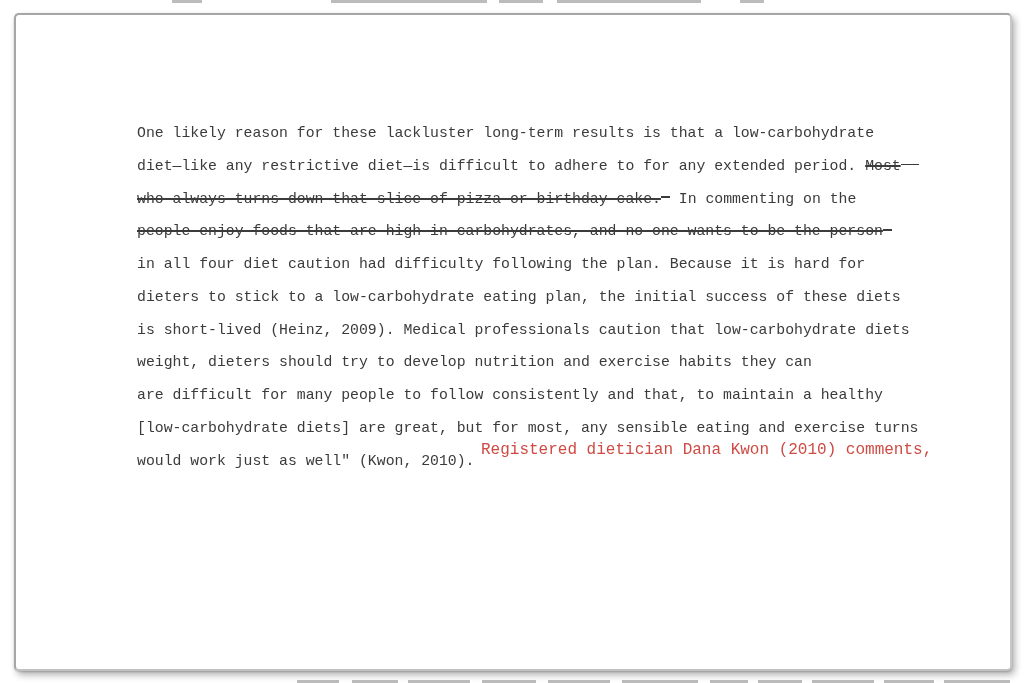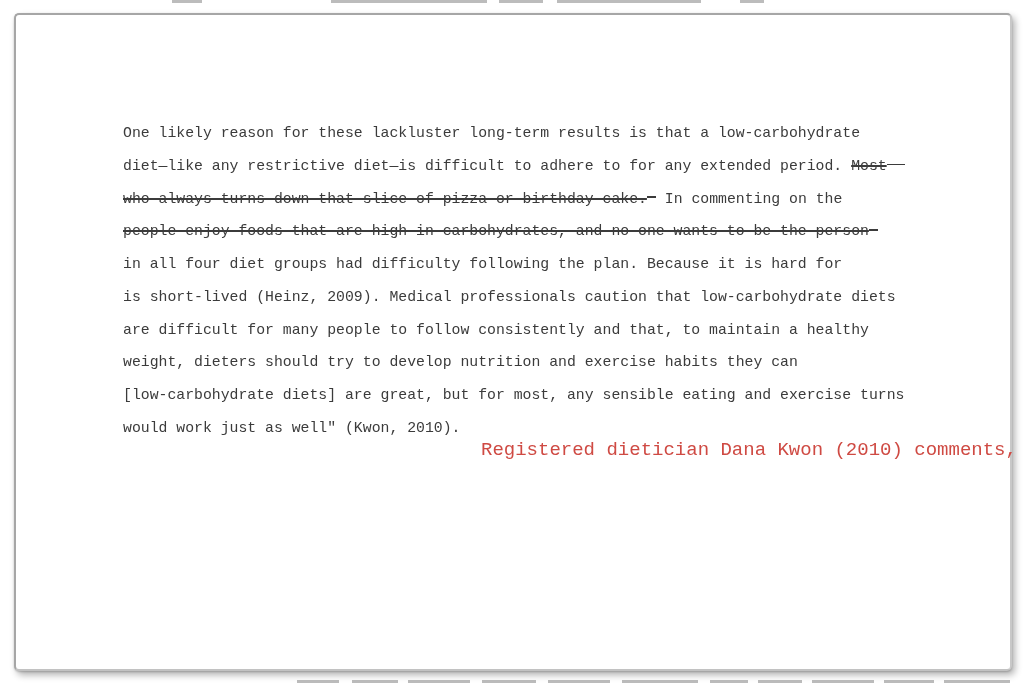--- a/index.html
+++ b/index.html
@@ -36,20 +36,21 @@
     left: 123px;
     top: 117px;
     color: #3b3b3b;
     font-size: 14.8px;
     line-height: 32.75px;
     letter-spacing: 0;
   }
   .line {
     white-space: pre;
     height: 32.75px;
+    margin-left: 14px;
   }
   .strike {
     text-decoration: line-through;
     text-decoration-thickness: 1.5px;
   }
   
   .tail18::after, .tail8::after {
     content: "";
     display: inline-block;
     height: 1.5px;
@@ -57,21 +58,21 @@
     vertical-align: 0.32em;
   }
   .tail18::after { width: 18px; }
   .tail8::after  { width: 9px; }
   .red { color: #cf4a43; }
   
   .annotation {
     position: absolute;
     left: 481px;
     top: 443px;
-    font-size: 19px;
+    font-size: 16px;
     line-height: 15px;
     color: #cf4a43;
     white-space: pre;
   }
   
   .edge-dash {
     position: absolute;
     height: 3px;
     background: #6b6b6b;
     opacity: 0.45;
@@ -92,24 +93,25 @@
 
   <div class="doc">
     <div class="line"><span>One likely reason for these lackluster long-term results is that a low-carbohydrate</span></div>
 
     <div class="line"><span>diet—like any restrictive diet—is difficult to adhere to for any extended period. </span><span class="strike tail18">Most</span></div>
 
     <div class="line"><span class="strike tail8">who always turns down that slice of pizza or birthday cake.</span><span> In commenting on the</span></div>
 
     <div class="line"><span class="strike tail8">people enjoy foods that are high in carbohydrates, and no one wants to be the person</span></div>
 
-    <div class="line"><span>in all four diet groups had difficulty following the plan. Because it is hard for</span></div>
+    <div class="line"><span>in all four diet caution had difficulty following the plan. Because it is hard for</span></div>
+    <div class="line"><span>dieters to stick to a low-carbohydrate eating plan, the initial success of these diets</span></div>
     <div class="line"><span>is short-lived (Heinz, 2009). Medical professionals caution that low-carbohydrate diets</span></div>
+    <div class="line"><span>weight, dieters should try to develop nutrition and exercise habits they can</span></div>
     <div class="line"><span>are difficult for many people to follow consistently and that, to maintain a healthy</span></div>
-    <div class="line"><span>weight, dieters should try to develop nutrition and exercise habits they can</span></div>
 
 
     <div class="line"><span>[low-carbohydrate diets] are great, but for most, any sensible eating and exercise turns</span></div>
     <div class="line"><span>would work just as well" (Kwon, 2010).</span></div>
   </div>
 
   <div class="annotation">Registered dietician Dana Kwon (2010) comments,</div>
 
   <div class="edge-dash" style="left:297px; top:680px; width:42px;"></div>
   <div class="edge-dash" style="left:352px; top:680px; width:46px;"></div>

